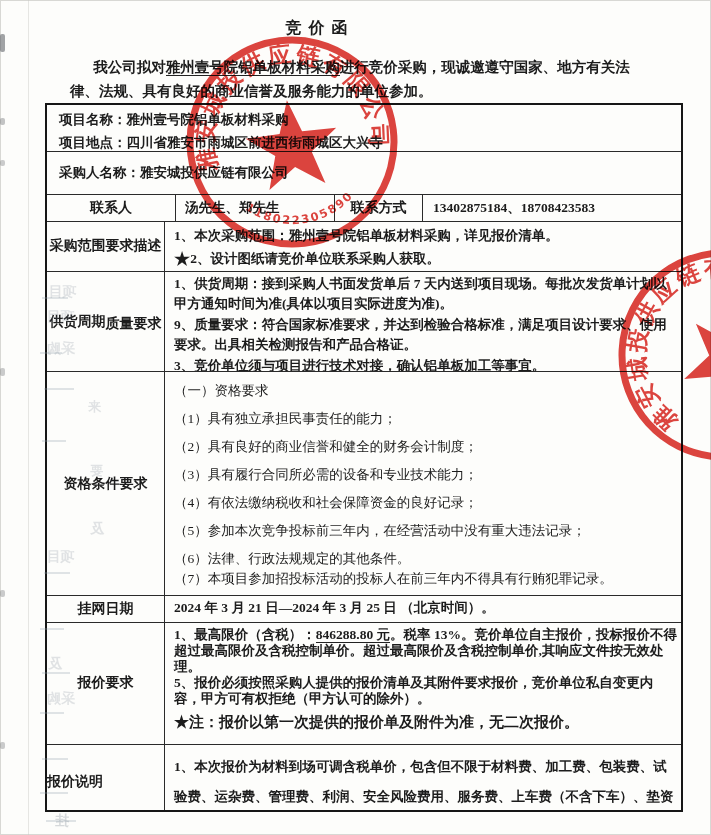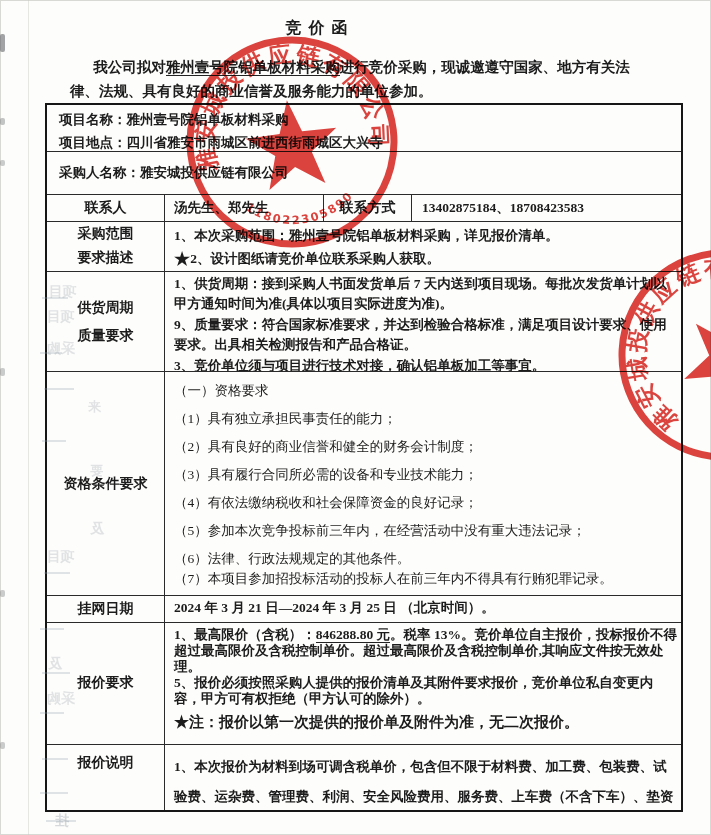--- a/index.html
+++ b/index.html
@@ -33,32 +33,32 @@
   .doc-table{
     position:absolute;left:45px;top:103px;width:638px;height:709px;
     border:2px solid #161616;box-sizing:border-box;
     display:flex;flex-direction:column;font-size:13.5px;
   }
   .t-row{display:flex;box-sizing:border-box;border-top:1px solid #2a2a2a;overflow:hidden;}
   .t-row:first-child{border-top:none;}
   .cell{box-sizing:border-box;overflow:hidden;}
   .label-cell{
     width:118px;flex:none;border-right:1px solid #2a2a2a;
-    display:flex;flex-direction:column;justify-content:center;align-items:center;
+    display:flex;flex-direction:row;justify-content:center;align-items:center;
     font-weight:bold;font-size:14px;text-align:center;
   }
   .content-cell{flex:1;padding:3px 4px 2px 9px;}
   .full-cell{flex:1;padding:2px 6px 2px 12px;font-weight:bold;}
   .r-a{height:47px;}
   .r-a .full-cell{line-height:23px;padding-top:3px;}
   .r-b{height:44px;}
   .r-b .full-cell{display:flex;align-items:center;}
   .r-c{height:27px;}
   .r-c .cell{display:flex;align-items:center;}
-  .c-person-label{width:118px;flex:none;border-right:1px solid #2a2a2a;justify-content:center;font-weight:bold;font-size:14px;}
+  .c-person-label{width:129px;flex:none;border-right:1px solid #2a2a2a;justify-content:center;font-weight:bold;font-size:14px;}
   .c-person-value{width:159px;flex:none;border-right:1px solid #2a2a2a;padding-left:9px;font-weight:600;}
   .c-method-label{width:88px;flex:none;border-right:1px solid #2a2a2a;justify-content:center;font-weight:bold;font-size:14px;}
   .c-method-value{flex:1;padding-left:10px;font-weight:600;}
   .r-d{height:51px;}
   .r-d .content-cell{font-weight:600;padding-top:5px;}
   .r-d .line2{margin-top:5px;}
   .star-big{font-size:18px;line-height:14px;vertical-align:-2px;}
   .r-e{height:102px;}
   .r-e .content-cell{font-weight:600;line-height:20.4px;padding-top:2px;}
   .r-f{height:228px;}

